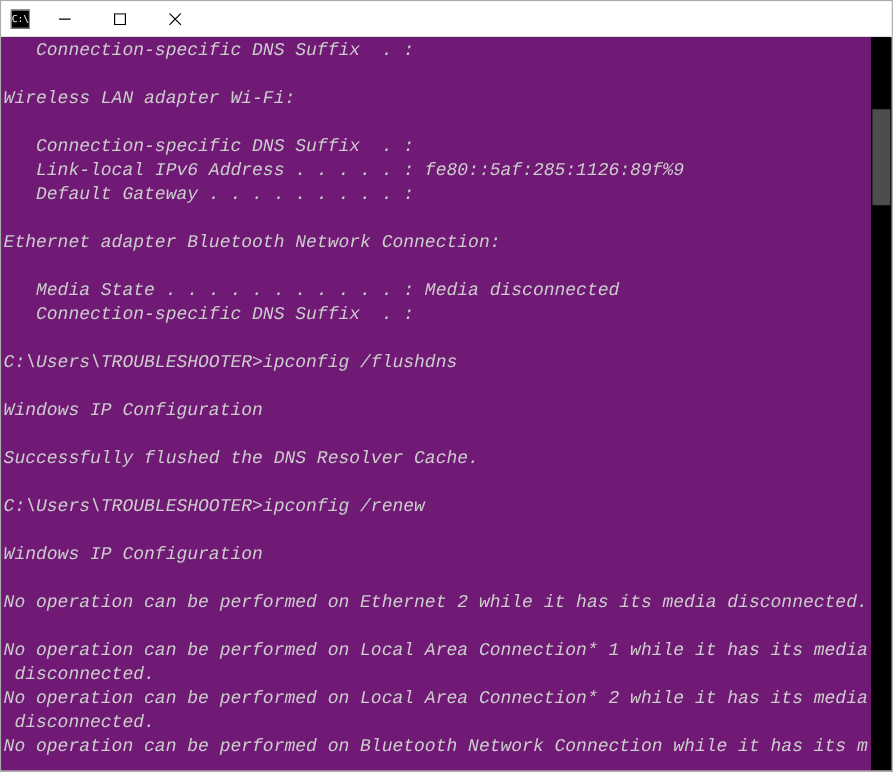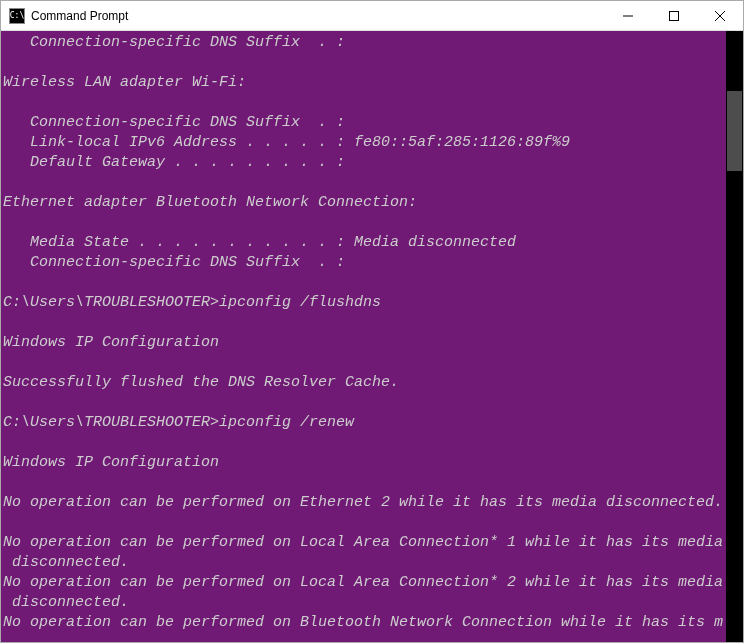--- a/index.html
+++ b/index.html
@@ -89,21 +89,20 @@
       background: #4d4d4d;
     }
   </style>
 </head>
 <body>
 
 <div class="titlebar">
   <div class="titlebar-icon">
     <span class="titlebar-icon-inner">C:\</span>
   </div>
-  <div class="titlebar-title">Command Prompt</div>
   <div class="window-controls">
     <div class="window-btn">
       <svg viewBox="0 0 10 10">
           <line x1="0" y1="5" x2="10" y2="5" stroke="black" stroke-width="1"></line>
         </svg>
     </div>
     <div class="window-btn">
       <svg viewBox="0 0 10 10">
           <rect x="0.5" y="0.5" width="9" height="9" fill="none" stroke="black" stroke-width="1"></rect>
         </svg>

